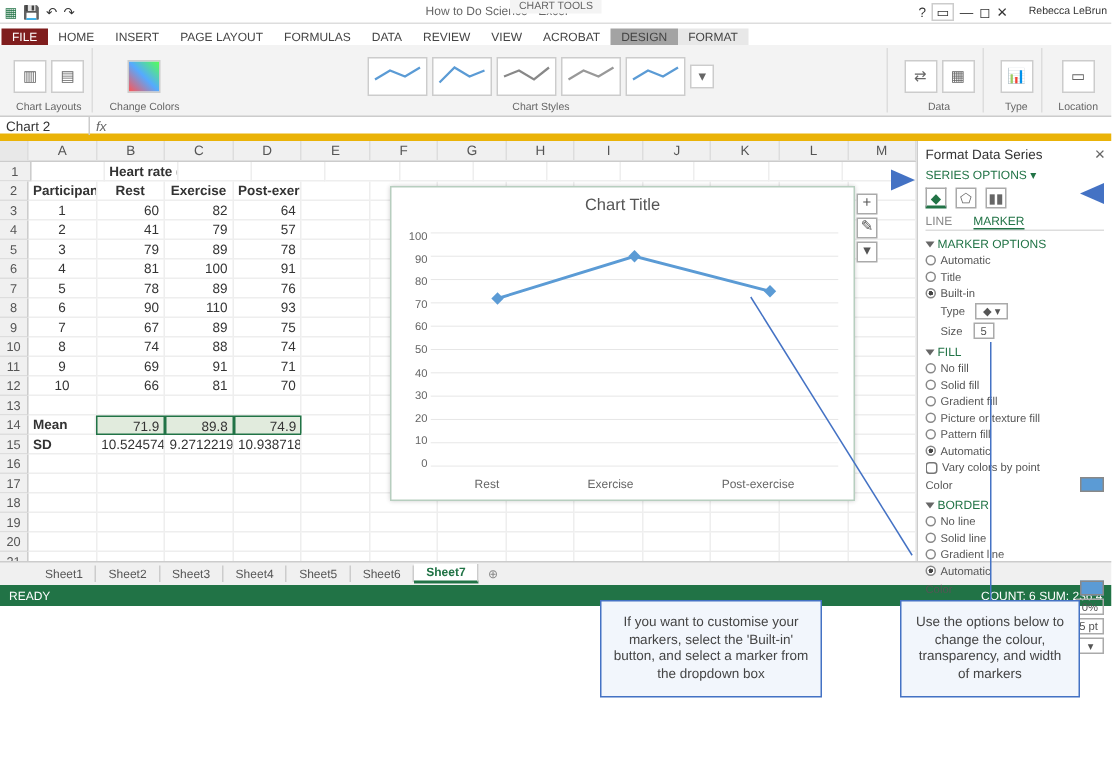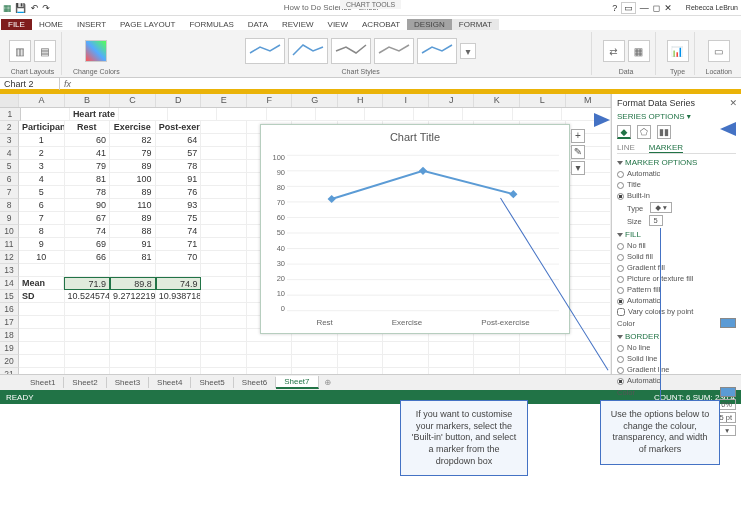--- a/index.html
+++ b/index.html
@@ -32,45 +32,45 @@
   .rows{}
   .row{display:flex;height:13px}
   .row .rh{width:22px;background:#f0f0f0;border-right:1px solid #ccc;border-bottom:1px solid #ddd;text-align:center;font-size:8.5px;color:#555;line-height:12px}
   .row .cell{width:52px;border-right:1px solid #eee;border-bottom:1px solid #eee;font-size:9px;padding:0 3px;text-align:right;line-height:12px;overflow:hidden;white-space:nowrap}
   .row .cell.l{text-align:left}
   .row .cell.c{text-align:center}
   .row .cell.b{font-weight:bold}
   .row .cell.sel{background:#e1ebdd;border:1px solid #217346}
   .sheet-tabs{height:16px;background:#f0f0f0;border-top:1px solid #ccc;display:flex;align-items:center;padding-left:22px;gap:0;font-size:8px}
   .sheet-tabs .st{padding:1px 8px;border-right:1px solid #ccc;color:#555}
-  .sheet-tabs .st.active{background:#fff;color:#217346;font-weight:normal;border-bottom:2px solid #217346}
+  .sheet-tabs .st.active{background:#fff;color:#217346;font-weight:bold;border-bottom:2px solid #217346}
   .sheet-tabs .plus{padding:0 6px;color:#888}
   .status-bar{height:14px;background:#217346;color:#fff;display:flex;align-items:center;justify-content:space-between;padding:0 6px;font-size:8px}
   .embedded-chart{position:absolute;top:30px;left:260px;width:310px;height:210px;background:#fff;border:1px solid #b7cebf;box-shadow:0 0 3px rgba(0,0,0,.2)}
   .chart-btns{position:absolute;right:-16px;top:4px;display:flex;flex-direction:column;gap:2px}
   .chart-btns .cb{width:14px;height:14px;background:#fff;border:1px solid #aaa;text-align:center;line-height:12px;font-size:10px;color:#555}
   .chart-title{text-align:center;font-size:11px;margin-top:6px;color:#555}
   .plot{position:absolute;top:28px;left:26px;right:10px;bottom:20px}
   .yaxis{position:absolute;left:-20px;top:0;bottom:0;width:18px;display:flex;flex-direction:column;justify-content:space-between;font-size:7.5px;color:#666;text-align:right}
   .xaxis{position:absolute;bottom:-14px;left:0;right:0;display:flex;justify-content:space-around;font-size:8px;color:#666}
   .plotarea svg{width:100%;height:100%}
   .side-panel{width:130px;background:#fff;border-left:1px solid #ccc;padding:4px 5px;font-size:8px;position:relative}
   .side-panel h4{font-size:9px;color:#333;font-weight:normal;margin-bottom:4px}
   .close-x{position:absolute;top:4px;right:4px;font-size:9px;color:#666}
   .series-opt{color:#217346;font-size:8px;margin-bottom:4px;text-transform:uppercase}
   .paint-row{display:flex;gap:6px;margin:4px 0;align-items:center}
   .paint-row .pi{width:14px;height:14px;border:1px solid #aaa;display:flex;align-items:center;justify-content:center;font-size:9px;color:#666}
   .paint-row .pi.sel{border-bottom:2px solid #217346;color:#217346}
-  .opt-line{display:flex;align-items:flex-end;gap:3px;margin:2px 0;font-size:7.5px;color:#555}
+  .opt-line{display:flex;align-items:center;gap:3px;margin:2px 0;font-size:7.5px;color:#555}
   .section-head{color:#217346;font-size:8px;margin-top:4px}
   .radio{width:7px;height:7px;border:1px solid #888;border-radius:50%;display:inline-block}
   .radio.on{background:radial-gradient(circle,#444 40%,#fff 45%)}
   .tri{display:inline-block;width:0;height:0;border-left:3px solid transparent;border-right:3px solid transparent;border-top:4px solid #666;margin-right:2px}
   .callout{position:absolute;border:1px solid #4472c4;background:#f2f6fc;padding:8px;font-size:9px;color:#444;text-align:center;line-height:1.3}
-  .callout1{top:400px;left:400px;width:128px}
+  .callout1{top:400px;left:400px;width:148px}
   .callout2{top:400px;left:600px;width:120px}
   .arrow-line{position:absolute;background:#4472c4}
   .big-arrow{position:absolute;width:0;height:0}
   .big-arrow.r{border-top:7px solid transparent;border-bottom:7px solid transparent;border-left:16px solid #4472c4}
   .big-arrow.l{border-top:7px solid transparent;border-bottom:7px solid transparent;border-right:16px solid #4472c4}
 </style>
 </head>
 <body>
 
 <div class="titlebar">

